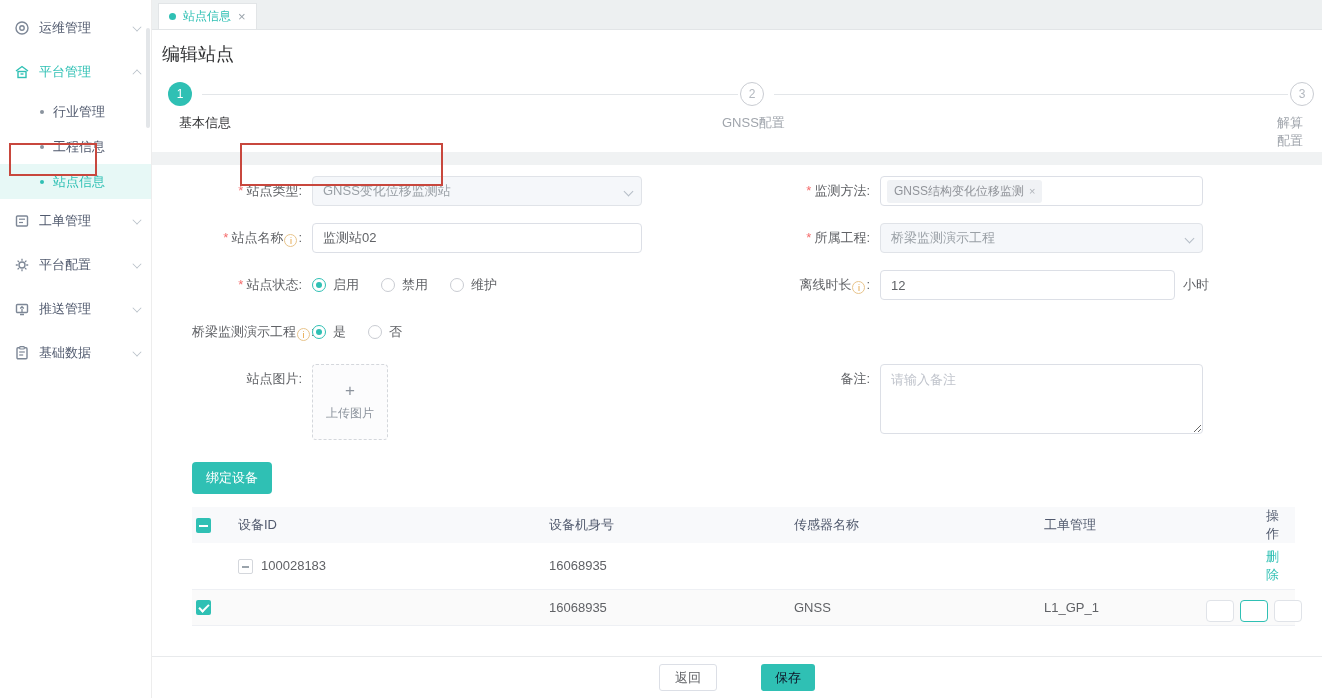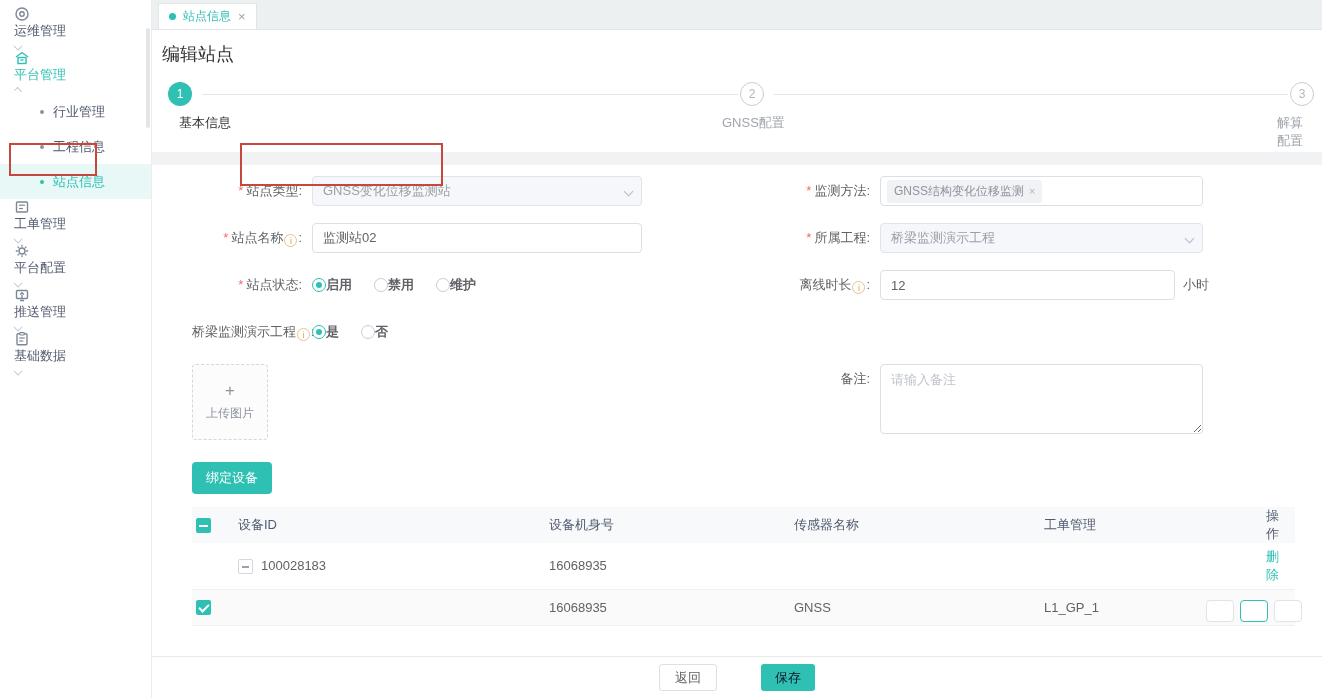--- a/index.html
+++ b/index.html
@@ -3,21 +3,21 @@
 <meta charset="utf-8">
 <style>
   * { margin:0; padding:0; box-sizing:border-box; }
   html,body { width:1322px; height:698px; overflow:hidden; }
   body { font-family:"Liberation Sans","DejaVu Sans",sans-serif; font-size:13px; color:#606266; background:#fff; position:relative; }
 
   .app { display:flex; width:100%; height:100%; }
 
   
   .sidebar { width:152px; background:#fff; border-right:1px solid #ededed; position:relative; flex-shrink:0; padding-top:6px; }
-  .side-item { height:44px; display:flex; padding:0 10px 0 14px; color:#515a6e; cursor:pointer;flex-direction:column; }
+  .side-item { height:44px; display:flex; align-items:center; padding:0 10px 0 14px; color:#515a6e; cursor:pointer; }
   .side-item .micon { width:16px; height:16px; margin-right:9px; flex-shrink:0; }
   .side-item .mlabel { flex:1; font-size:13px; }
   .side-item.teal { color:#2fc0b4; }
   .chev { width:8px; height:8px; border-right:1.5px solid #b5bdc6; border-bottom:1.5px solid #b5bdc6; transform:rotate(45deg) scale(.8); margin-top:-3px; }
   .chev.up { transform:rotate(-135deg) scale(.8); margin-top:4px; }
   .sub-item { height:35px; display:flex; align-items:center; padding-left:40px; color:#515a6e; cursor:pointer; font-size:13px; }
   .sub-item .bullet { width:4px; height:4px; border-radius:50%; background:#8a939e; margin-right:9px; }
   .sub-item.active { background:#e7f8f6; color:#2fc0b4; }
   .sub-item.active .bullet { background:#2fc0b4; }
   .side-scrollthumb { position:absolute; right:1px; top:28px; width:4px; height:100px; background:#e3e6e9; border-radius:2px; }
@@ -54,21 +54,21 @@
 
   .inp { height:30px; border:1px solid #dcdfe6; border-radius:4px; padding:0 10px; font-size:13px; color:#606266; background:#fff; width:330px; font-family:inherit; }
   .sel { position:relative; width:330px; height:30px; border:1px solid #e0e3e8; border-radius:4px; background:#f5f7fa; color:#9aa0a6; font-size:13px; line-height:28px; padding:0 24px 0 10px; cursor:not-allowed; white-space:nowrap; overflow:hidden; }
   .sel .sel-chev { position:absolute; right:9px; top:11px; width:7px; height:7px; border-right:1.4px solid #b5bdc6; border-bottom:1.4px solid #b5bdc6; transform:rotate(45deg); }
   .w-right { width:323px; }
   .tagbox { width:323px; min-height:30px; border:1px solid #dcdfe6; border-radius:4px; padding:2px 6px; display:flex; align-items:center; }
   .tag { background:#f0f2f5; border-radius:3px; font-size:12px; color:#909399; padding:3px 7px; display:flex; align-items:center; gap:5px; }
   .tag .tclose { color:#b0b4ba; font-size:11px; cursor:pointer; }
 
   .radio-row { display:flex; align-items:center; height:30px; gap:22px; }
-  .radio { display:flex; align-items:center; cursor:pointer; font-size:13px; color:#606266;font-weight:bold; }
+  .radio { display:flex; align-items:center; gap:7px; cursor:pointer; font-size:13px; color:#606266; }
   .rdot { width:14px; height:14px; border-radius:50%; border:1px solid #c9ccd2; background:#fff; position:relative; }
   .radio.on .rdot { border-color:#2fc0b4; }
   .radio.on .rdot::after { content:""; position:absolute; left:3px; top:3px; width:6px; height:6px; border-radius:50%; background:#2fc0b4; }
   .unit { line-height:30px; margin-left:8px; color:#606266; }
   .inp-offline { width:295px; }
 
   .upload-box { width:76px; height:76px; border:1px dashed #d4d7dc; border-radius:4px; background:#fcfcfd; display:flex; flex-direction:column; align-items:center; justify-content:center; color:#8c939d; cursor:pointer; }
   .upload-box .plus { font-size:17px; line-height:1; margin-bottom:6px; color:#8c939d; }
   .upload-box .utext { font-size:12px; }
   .txta { width:323px; height:70px; border:1px solid #dcdfe6; border-radius:4px; padding:6px 10px; font-size:13px; color:#606266; resize:both; font-family:inherit; }
@@ -300,20 +300,21 @@
             <span class="radio">
                 <span class="rdot"></span>
                 <span>否</span>
               </span>
           </div>
         </div>
       </div>
 
       <div class="form-row" style="margin-bottom:10px;">
         <div class="fcol-left">
+          <div class="flabel">站点图片:</div>
           <div class="upload-box">
             <span class="plus">+</span>
             <span class="utext">上传图片</span>
           </div>
         </div>
         <div class="fcol-right">
           <div class="flabel-r">备注:</div>
           <textarea class="txta" placeholder="请输入备注" style=""></textarea>
         </div>
       </div>

